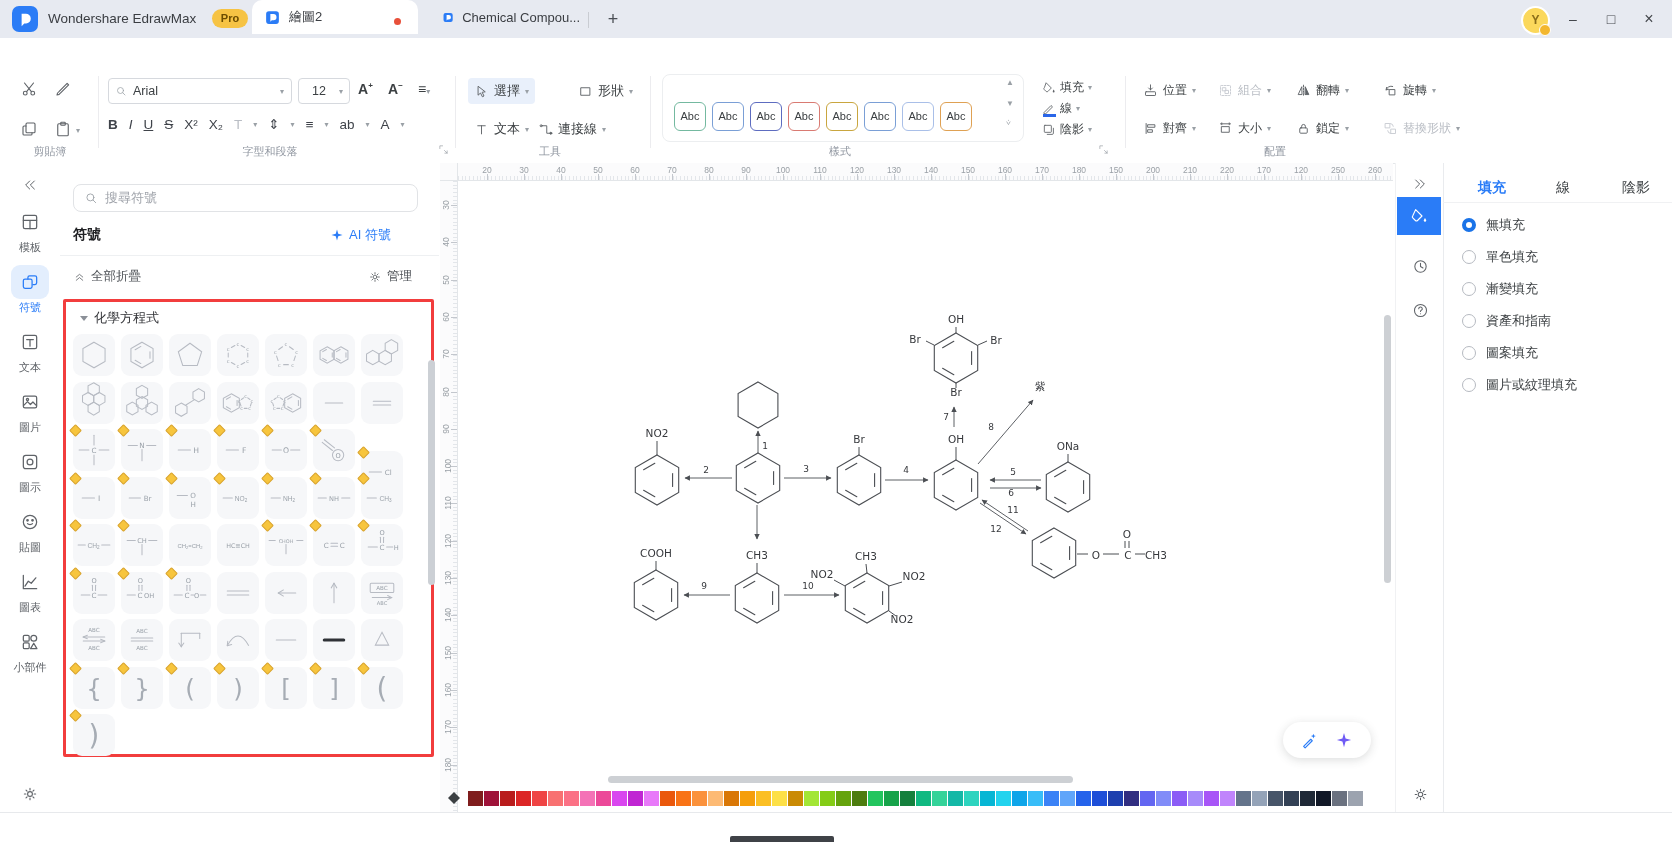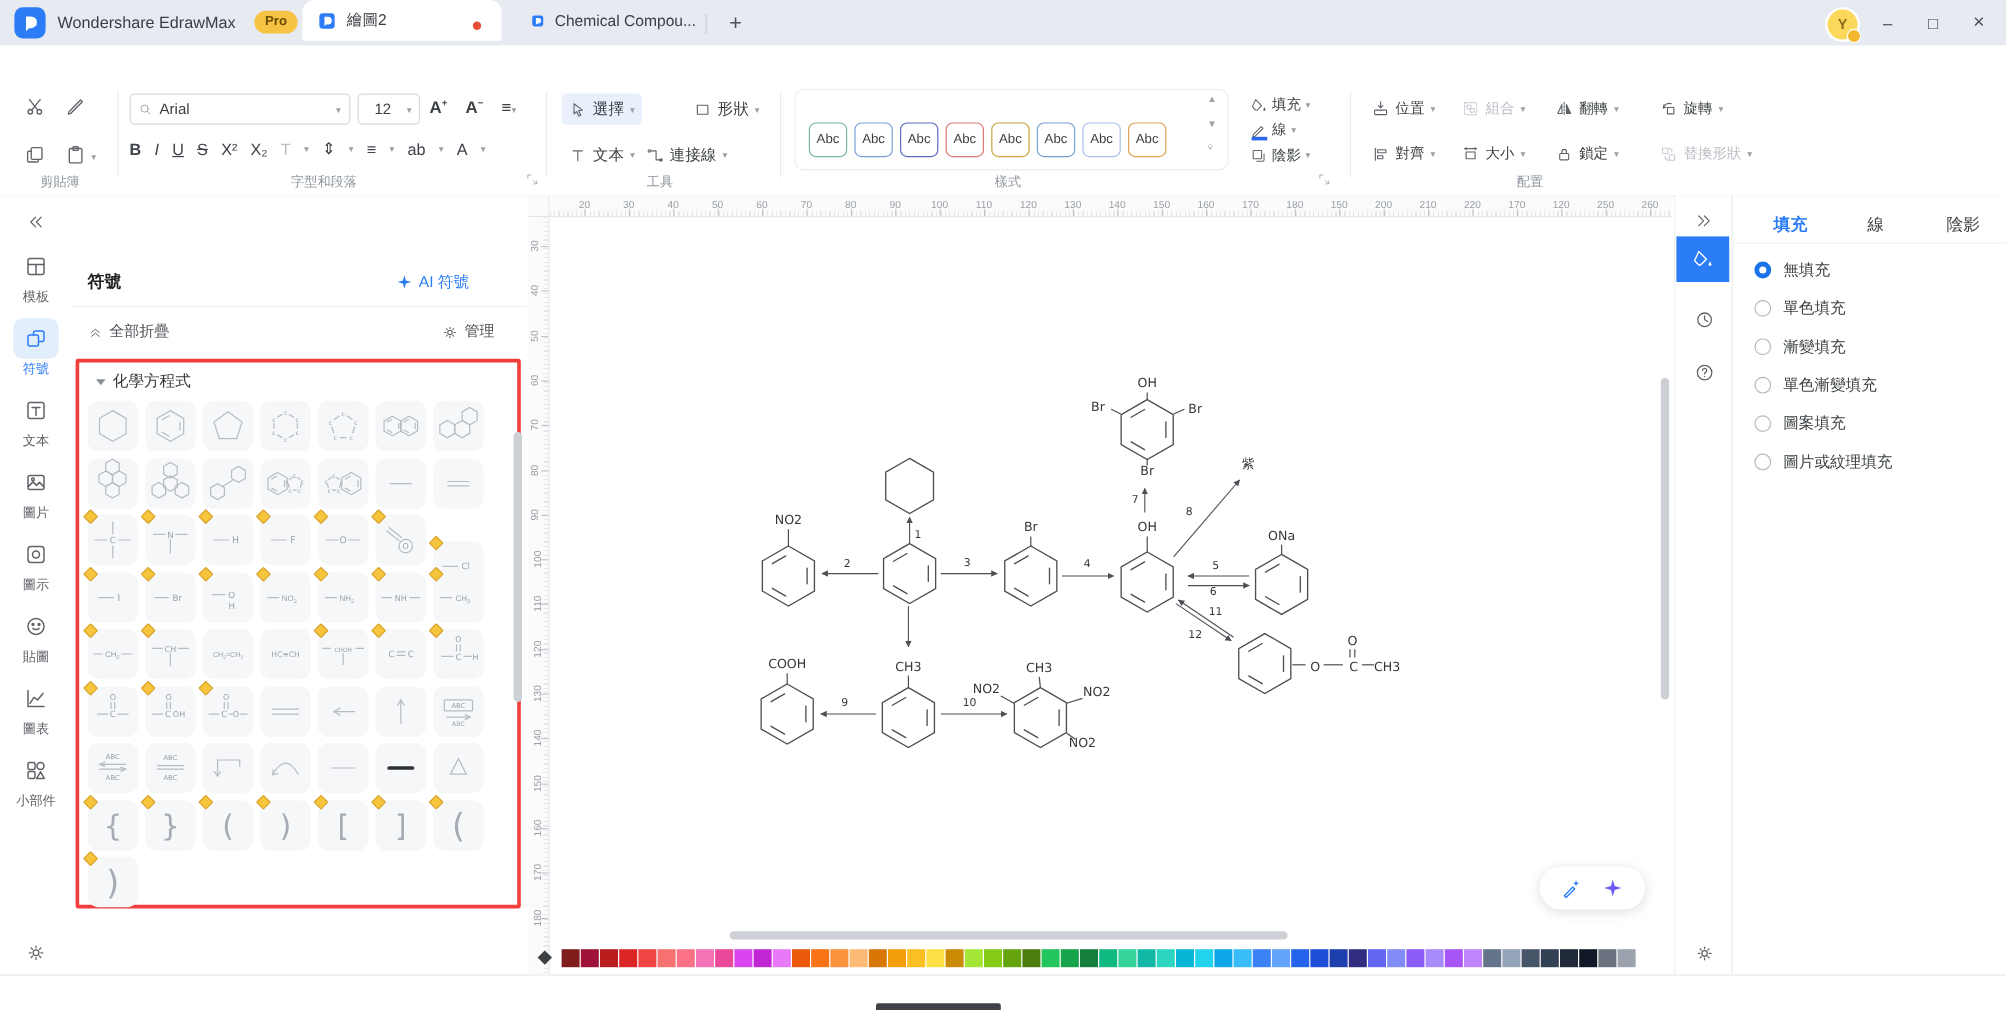--- a/index.html
+++ b/index.html
@@ -596,20 +596,29 @@
             </svg></span></div><div class="sb-label">圖表</div></div>
       <div class="abs sb-item" style="top: 462px;"><div class="sb-iconwrap"><span class="ic"><svg viewBox="0 0 24 24" fill="none" stroke="currentColor" stroke-width="1.5" stroke-linecap="round" stroke-linejoin="round">
               <rect x="4" y="4" width="7" height="7" rx="1.5"></rect>
               <circle cx="16.5" cy="7.5" r="3.5"></circle>
               <rect x="4" y="13" width="7" height="7" rx="1.5"></rect>
               <path d="M16.5 13.5l3.8 6.5h-7.6z"></path>
             </svg></span></div><div class="sb-label">小部件</div></div>
     </div>
 
   <div id="panel" class="abs"></div>
+  <div id="symsearch" class="abs">
+    <span class="ic">
+        <svg viewBox="0 0 24 24" fill="none" stroke="currentColor" stroke-width="1.5" stroke-linecap="round" stroke-linejoin="round">
+          <circle cx="11" cy="11" r="6"></circle>
+          <path d="M15.5 15.5L20 20"></path>
+        </svg>
+      </span>
+    <span>搜尋符號</span>
+  </div>
   <div id="symtitle" class="abs">符號</div>
   <div id="aisym" class="abs">
     <span class="ic">
         <svg viewBox="0 0 24 24" fill="none" stroke="currentColor" stroke-width="1.5" stroke-linecap="round" stroke-linejoin="round">
           <path d="M12 2.5l2.1 7.4 7.4 2.1-7.4 2.1L12 21.5l-2.1-7.4-7.4-2.1 7.4-2.1z" fill="currentColor" stroke="none"></path>
         </svg>
       </span>
     <span>AI 符號</span>
   </div>
   <div id="paneldiv" class="abs"></div>
@@ -1284,21 +1293,21 @@
       <div class="abs rp-opt" style="top: 248px;">
         <span class="radio"></span>
         <span>單色填充</span>
       </div>
       <div class="abs rp-opt" style="top: 280px;">
         <span class="radio"></span>
         <span>漸變填充</span>
       </div>
       <div class="abs rp-opt" style="top: 312px;">
         <span class="radio"></span>
-        <span>單色漸變填充</span>
+        <span>資產和指南</span>
       </div>
       <div class="abs rp-opt" style="top: 344px;">
         <span class="radio"></span>
         <span>圖案填充</span>
       </div>
       <div class="abs rp-opt" style="top: 376px;">
         <span class="radio"></span>
         <span>圖片或紋理填充</span>
       </div>
     </div>

